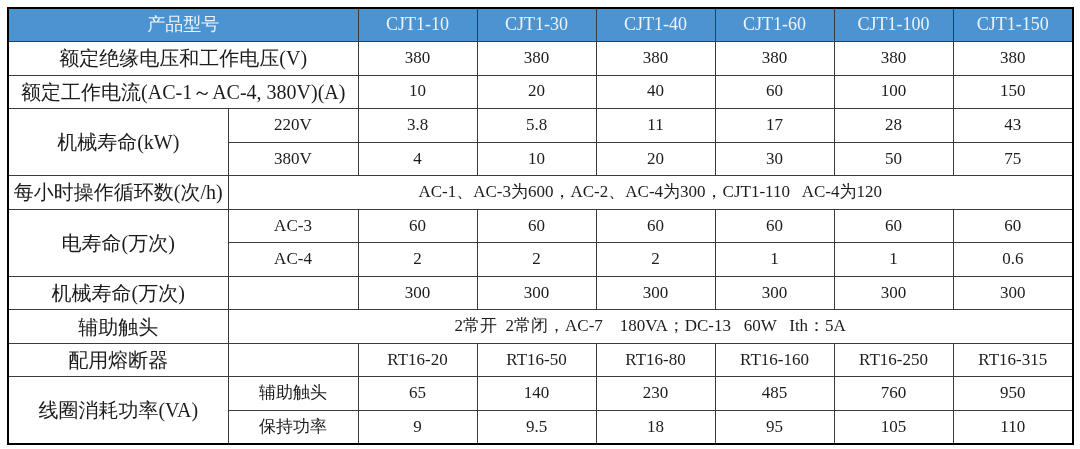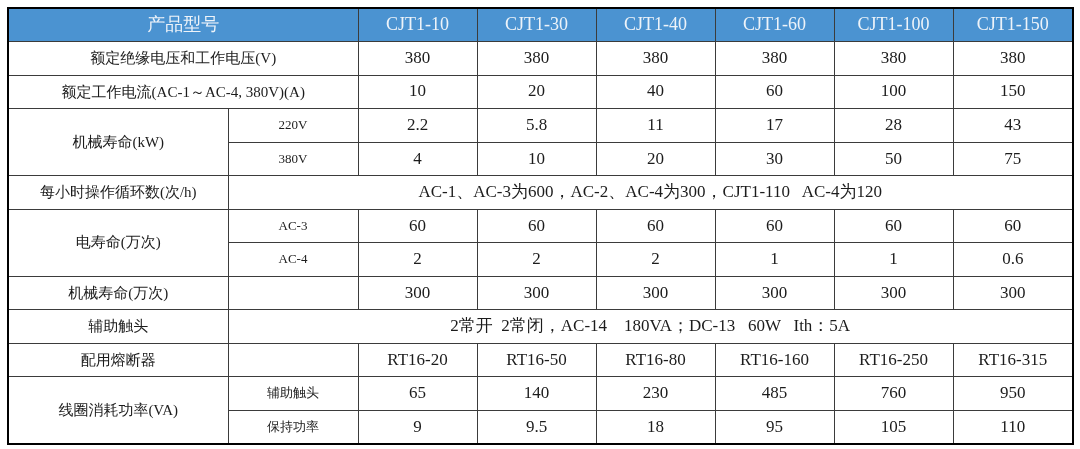--- a/index.html
+++ b/index.html
@@ -32,22 +32,22 @@
     overflow: hidden;
     white-space: pre;
     line-height: 1.1;
   }
   tr { height: 25px; font-family: Liberation Serif, serif; }
   th.hdr {
     background: #4b93d1;
     color: #edf3f9;
     font-size: 18px;
   }
-  td.lbl { font-size: 15px; }
-  td.sub { font-size: 13px; }
+  td.lbl { font-size: 20px; }
+  td.sub { font-size: 17px; }
   td.val { font-size: 17px; }
   td.merged { font-size: 17px; }
 </style>
 </head>
 <body>
 
 <table class="spec">
   <colgroup>
     <col style="width:220px">
     <col style="width:130px">
@@ -86,21 +86,21 @@
       <td class="val">20</td>
       <td class="val">40</td>
       <td class="val">60</td>
       <td class="val">100</td>
       <td class="val">150</td>
     </tr>
 
     <tr>
       <td class="lbl" rowspan="2">机械寿命(kW)</td>
       <td class="sub">220V</td>
-      <td class="val">2.2</td>
+      <td class="val">3.8</td>
       <td class="val">5.8</td>
       <td class="val">11</td>
       <td class="val">17</td>
       <td class="val">28</td>
       <td class="val">43</td>
     </tr>
 
     <tr>
       <td class="sub">380V</td>
       <td class="val">4</td>
@@ -143,21 +143,21 @@
       <td class="val">300</td>
       <td class="val">300</td>
       <td class="val">300</td>
       <td class="val">300</td>
       <td class="val">300</td>
       <td class="val">300</td>
     </tr>
 
     <tr>
       <td class="lbl">辅助触头</td>
-      <td class="merged" colspan="7">2常开  2常闭，AC-14    180VA；DC-13   60W   Ith：5A</td>
+      <td class="merged" colspan="7">2常开  2常闭，AC-7    180VA；DC-13   60W   Ith：5A</td>
     </tr>
 
     <tr>
       <td class="lbl">配用熔断器</td>
       <td class="sub"></td>
       <td class="val">RT16-20</td>
       <td class="val">RT16-50</td>
       <td class="val">RT16-80</td>
       <td class="val">RT16-160</td>
       <td class="val">RT16-250</td>

